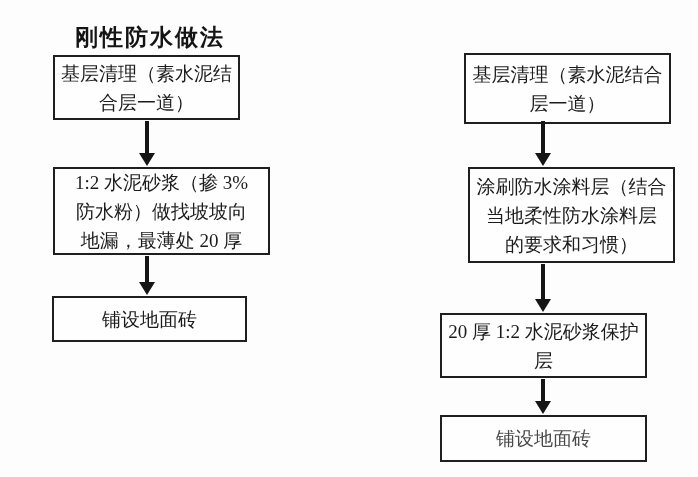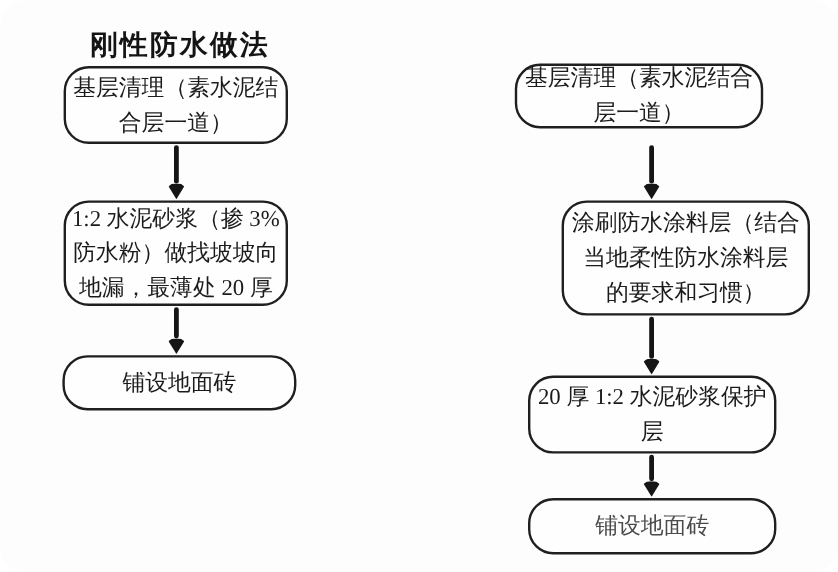--- a/index.html
+++ b/index.html
@@ -1,15 +1,15 @@
 <!DOCTYPE html>
 <html><head>
 <meta charset="utf-8">
 <style>
-  * { margin: 0; padding: 0; box-sizing: border-box; border-radius: 21px; }
+  * { margin: 0; padding: 0; box-sizing: border-box; }
   html, body { background: #ffffff; }
   .stage {
     position: relative;
     width: 698px;
     height: 477px;
     background: #fdfdfd;
     font-family: "Liberation Serif", "DejaVu Serif", serif;
     color: #1b1b1b;
     overflow: hidden;
   }
@@ -64,33 +64,33 @@
   <div class="col-title" style="left:53px; top:22px; width:194px;">刚性防水做法</div>
 
   <div class="flow-box" style="left:53px; top:55px; width:187px; height:65px;">基层清理（素水泥结
 合层一道）</div>
 
   <div class="arrow" style="left:138px; top:121px; height:45px;">
     <div class="shaft"></div>
     <div class="head"></div>
   </div>
 
-  <div class="flow-box" style="left:53px; top:167px; width:187px; height:88px;">1:2 水泥砂浆（掺 3%
+  <div class="flow-box" style="left:53px; top:167px; width:217px; height:88px;">1:2 水泥砂浆（掺 3%
 防水粉）做找坡坡向
 地漏，最薄处 20 厚</div>
 
   <div class="arrow" style="left:138px; top:256px; height:39px;">
     <div class="shaft"></div>
     <div class="head"></div>
   </div>
 
   <div class="flow-box" style="left:52px; top:296px; width:195px; height:46px;">铺设地面砖</div>
 
 
-  <div class="flow-box" style="left:429px; top:53px; width:207px; height:54px;">基层清理（素水泥结合
+  <div class="flow-box" style="left:464px; top:53px; width:207px; height:71px;">基层清理（素水泥结合
 层一道）</div>
 
   <div class="arrow" style="left:534px; top:121px; height:45px;">
     <div class="shaft"></div>
     <div class="head"></div>
   </div>
 
   <div class="flow-box" style="left:440px; top:167px; width:207px; height:96px;margin-left:28px;">涂刷防水涂料层（结合
 当地柔性防水涂料层
 的要求和习惯）</div>

